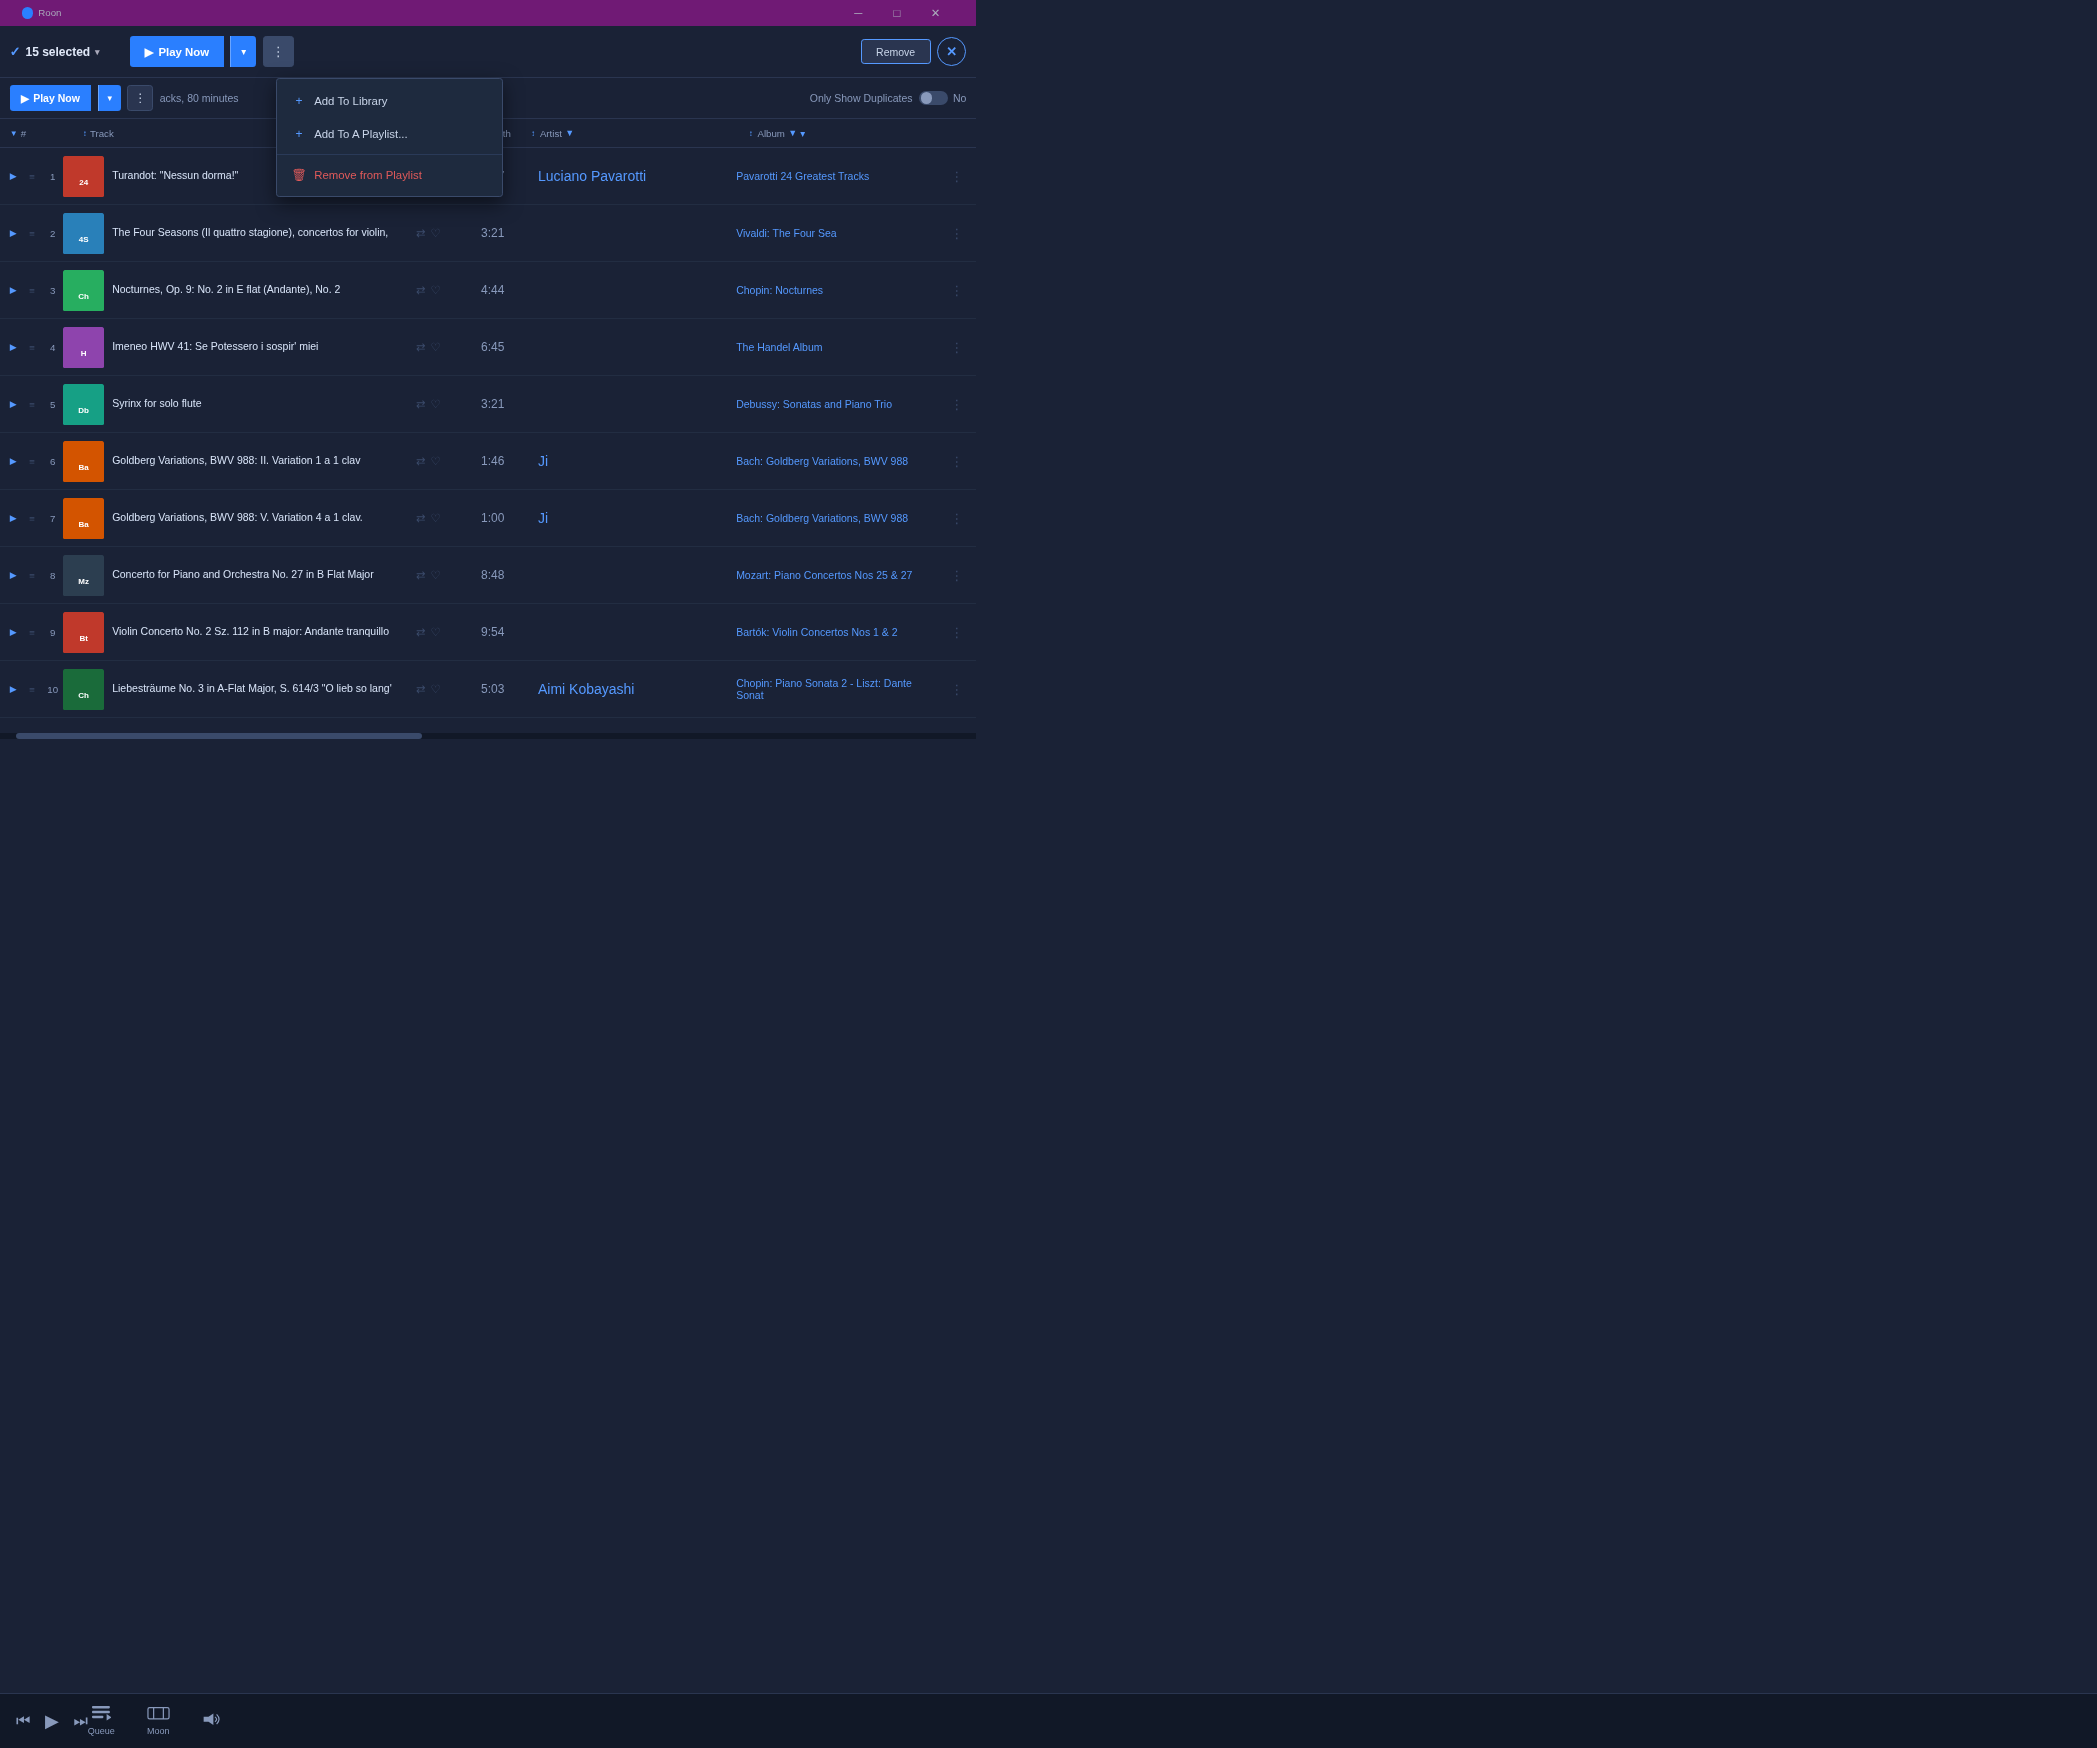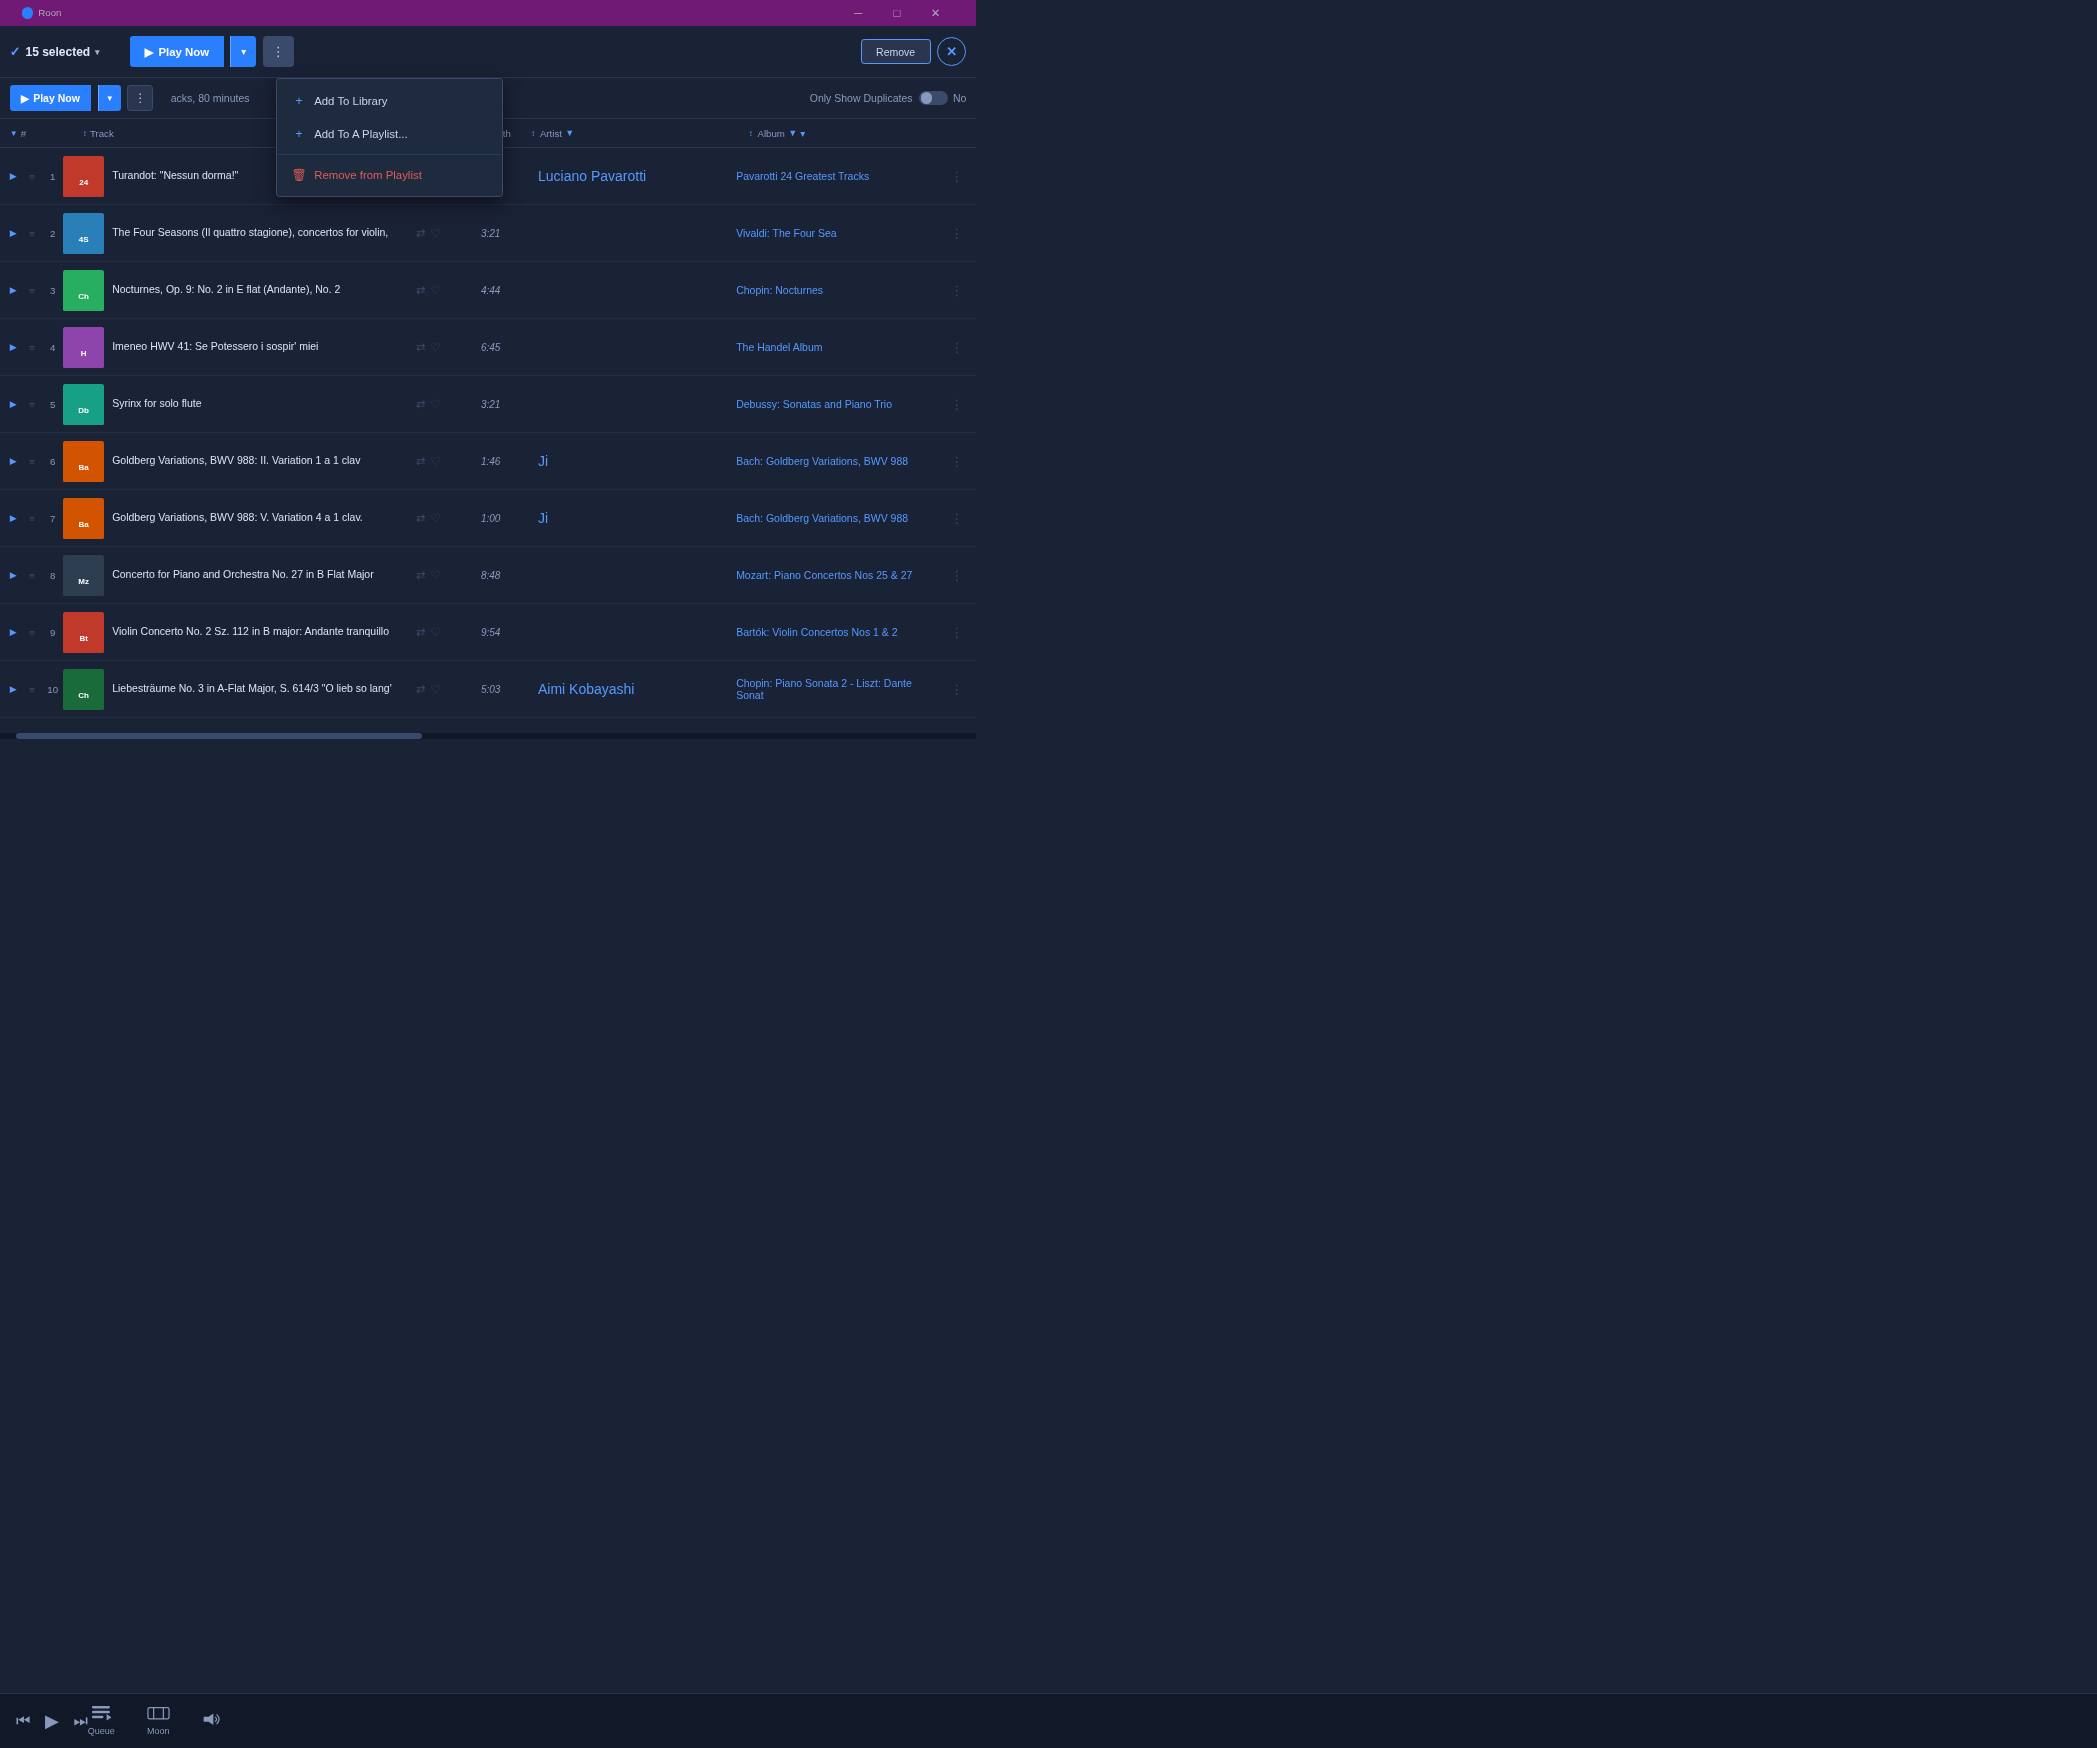--- a/index.html
+++ b/index.html
@@ -177,21 +177,21 @@
       border-radius: 3.2px;
       height: 26px;
       width: 26px;
       cursor: pointer;
       display: flex; align-items: center; justify-content: center;
       font-size: 12px;
     }
     .tracks-info {
       color: #8899bb;
       font-size: 10.5px;
-      margin-left: 11px;
+      margin-left: 0;
     }
     .spacer2 { flex: 1; }
     .duplicates-label {
       color: #8899bb;
       font-size: 10.5px;
     }
     .toggle-container {
       display: flex; align-items: center; gap: 4.9px;
     }
     .toggle-track {
@@ -296,22 +296,21 @@
       width: 65px;
       display: flex;
       align-items: center;
       gap: 4.9px;
     }
     .heart-icon { color: #3a4a6a; font-size: 11.4px; cursor: pointer; }
     .shuffle-icon { color: #3a4a6a; font-size: 11.4px; cursor: pointer; }
     .length-cell {
       width: 57px;
       color: #8899bb;
-      font-size: 10px;
-      font-style: italic;
+      font-size: 12px;
     }
     .artist-cell {
       flex: 2;
       color: #5599ff;
       font-size: 14px;
     }
     .album-cell {
       flex: 2;
       color: #5599ff;
       font-size: 10.5px;

